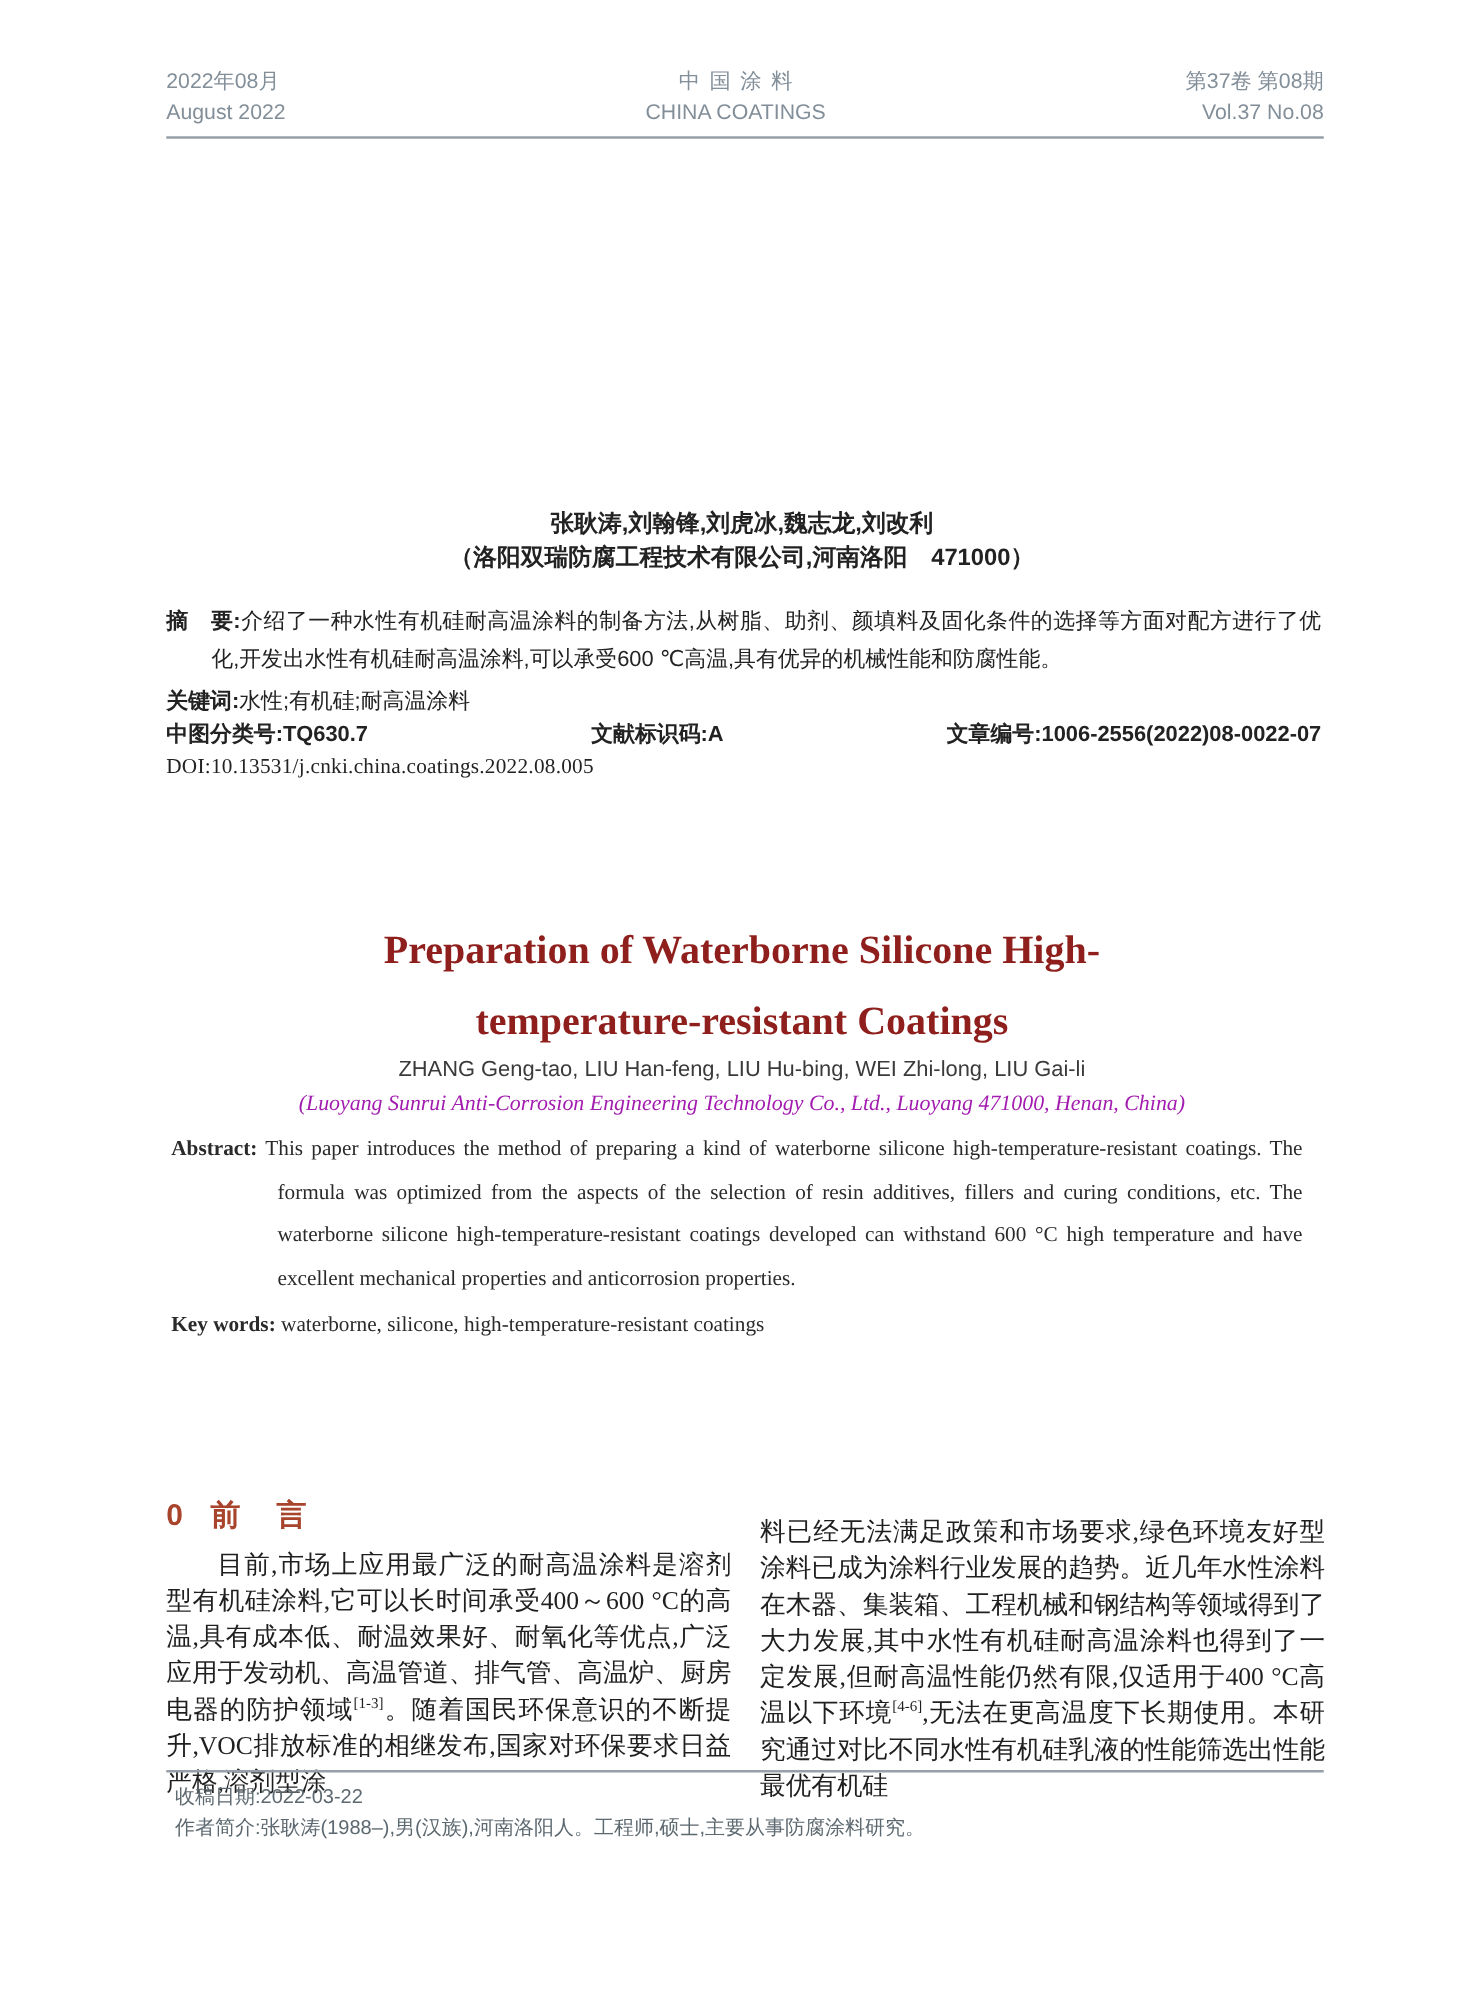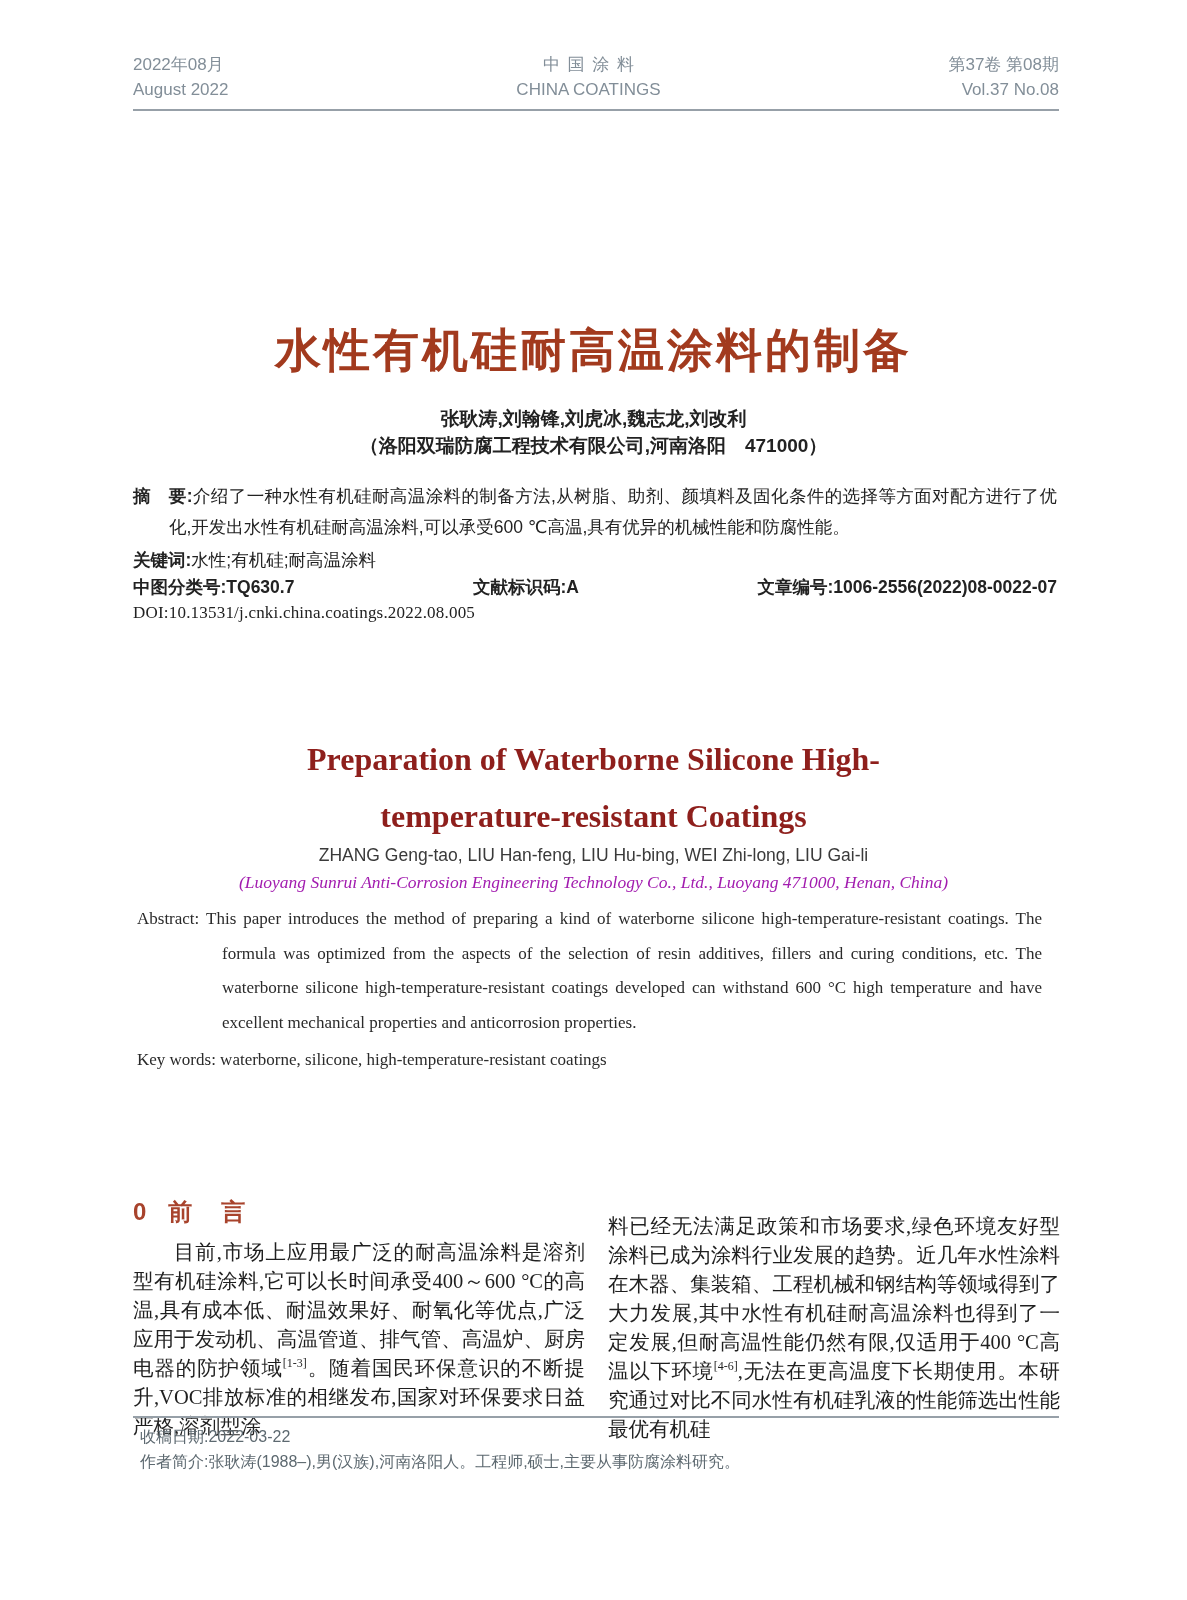--- a/index.html
+++ b/index.html
@@ -84,21 +84,21 @@
     font-family:"Liberation Serif","DejaVu Serif",serif;
     font-style:italic;font-size:17.5px;color:#a21caf;
   }
   
   .abs-en{
     position:absolute;top:902px;left:137px;width:905px;
     font-family:"Liberation Serif","DejaVu Serif",serif;
     font-size:17px;line-height:34.5px;color:#2A2A2A;text-align:justify;
   }
   .abs-en .hang{padding-left:85px;text-indent:-85px;}
-  .abs-en b{font-weight:400;}
+  .abs-en b{font-weight:700;}
   .kw-en{margin-top:3px;}
   
   .section-heading{
     position:absolute;top:1196px;left:133px;
     font-size:24px;font-weight:700;color:var(--section-red);
   }
   .section-heading .num{margin-right:22px;}
   .section-heading .ttl{letter-spacing:0.1em;}
   .body-col{
     position:absolute;width:452px;
@@ -151,21 +151,20 @@
     <div class="cell c-center">
       <div class="cjk">中国涂料</div>
       <div>CHINA COATINGS</div>
     </div>
     <div class="cell c-right">
       <div>第37卷 第08期</div>
       <div>Vol.37  No.08</div>
     </div>
   </div>
 
-  <h1 class="title-cn">水性有机硅耐高温涂料的制备</h1>
   <div class="authors-cn">张耿涛,刘翰锋,刘虎冰,魏志龙,刘改利</div>
   <div class="affil-cn">（洛阳双瑞防腐工程技术有限公司,河南洛阳　471000）</div>
 
   <div class="abs-cn">
     <p class="hang"><b>摘　要:</b><span>介绍了一种水性有机硅耐高温涂料的制备方法,从树脂、助剂、颜填料及固化条件的选择等方面对配方进行了优化,开发出水性有机硅耐高温涂料,可以承受600 ℃高温,具有优异的机械性能和防腐性能。</span></p>
     <p class="kw-cn"><b>关键词:</b><span>水性;有机硅;耐高温涂料</span></p>
   </div>
 
   <div class="class-row">
     <span><span>中图分类号:</span><span>TQ630.7</span></span>

